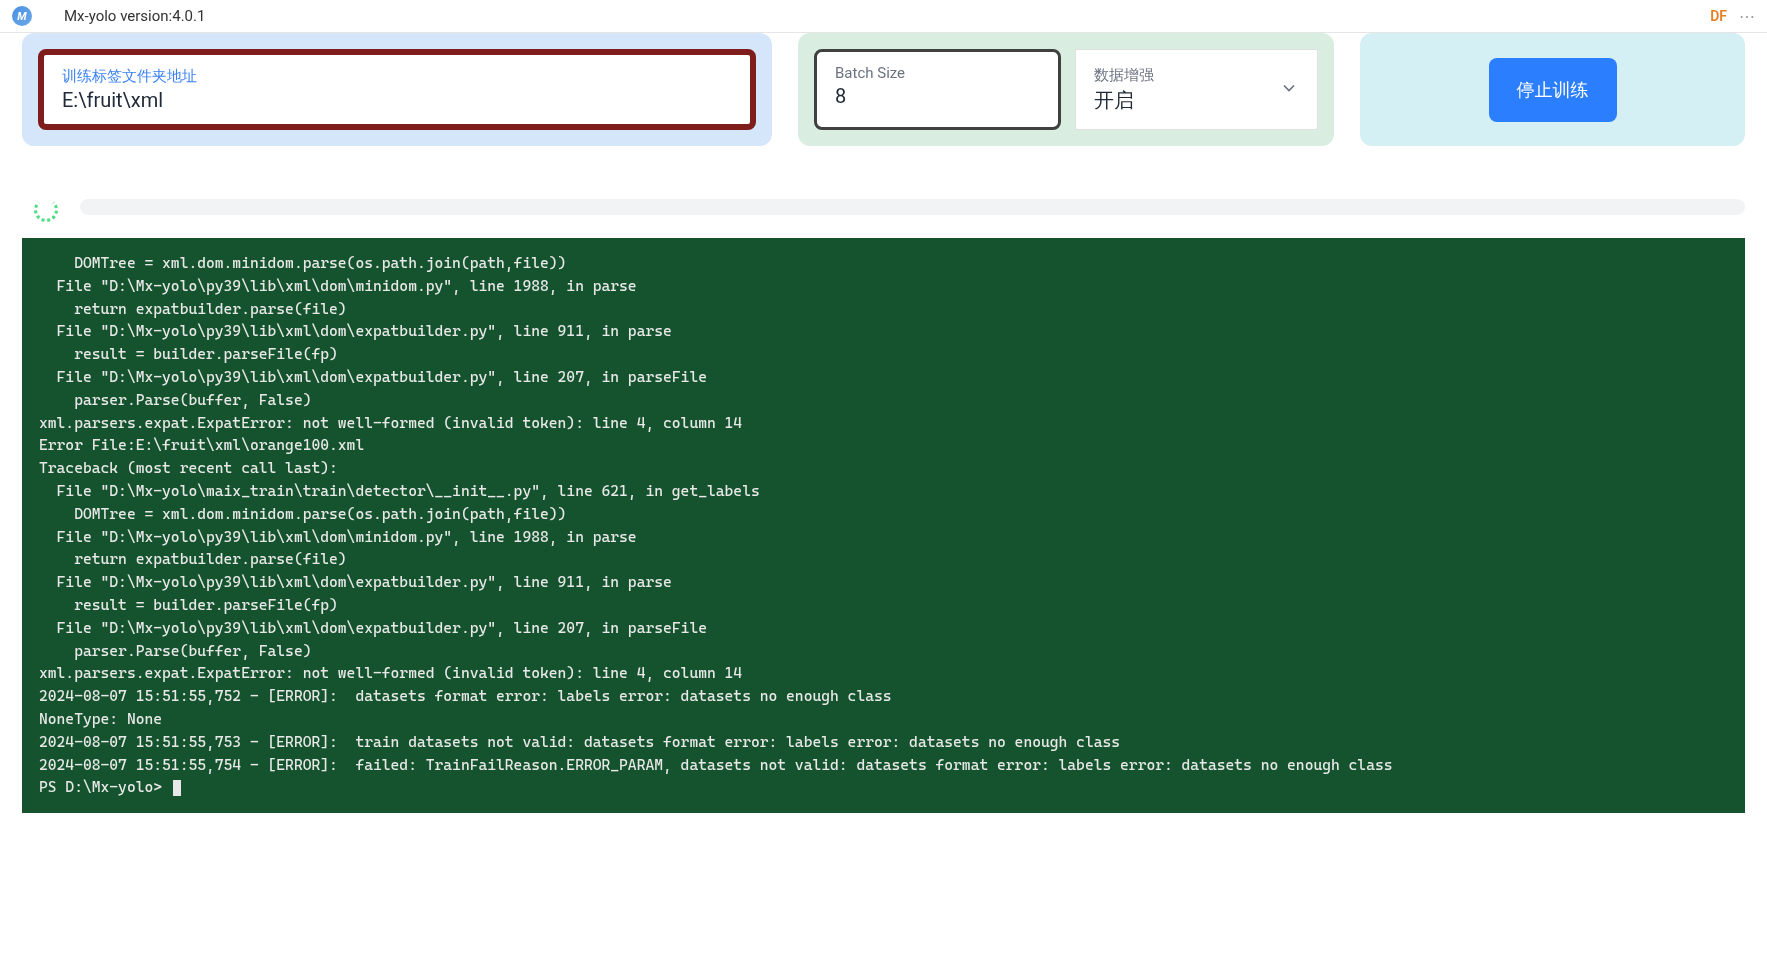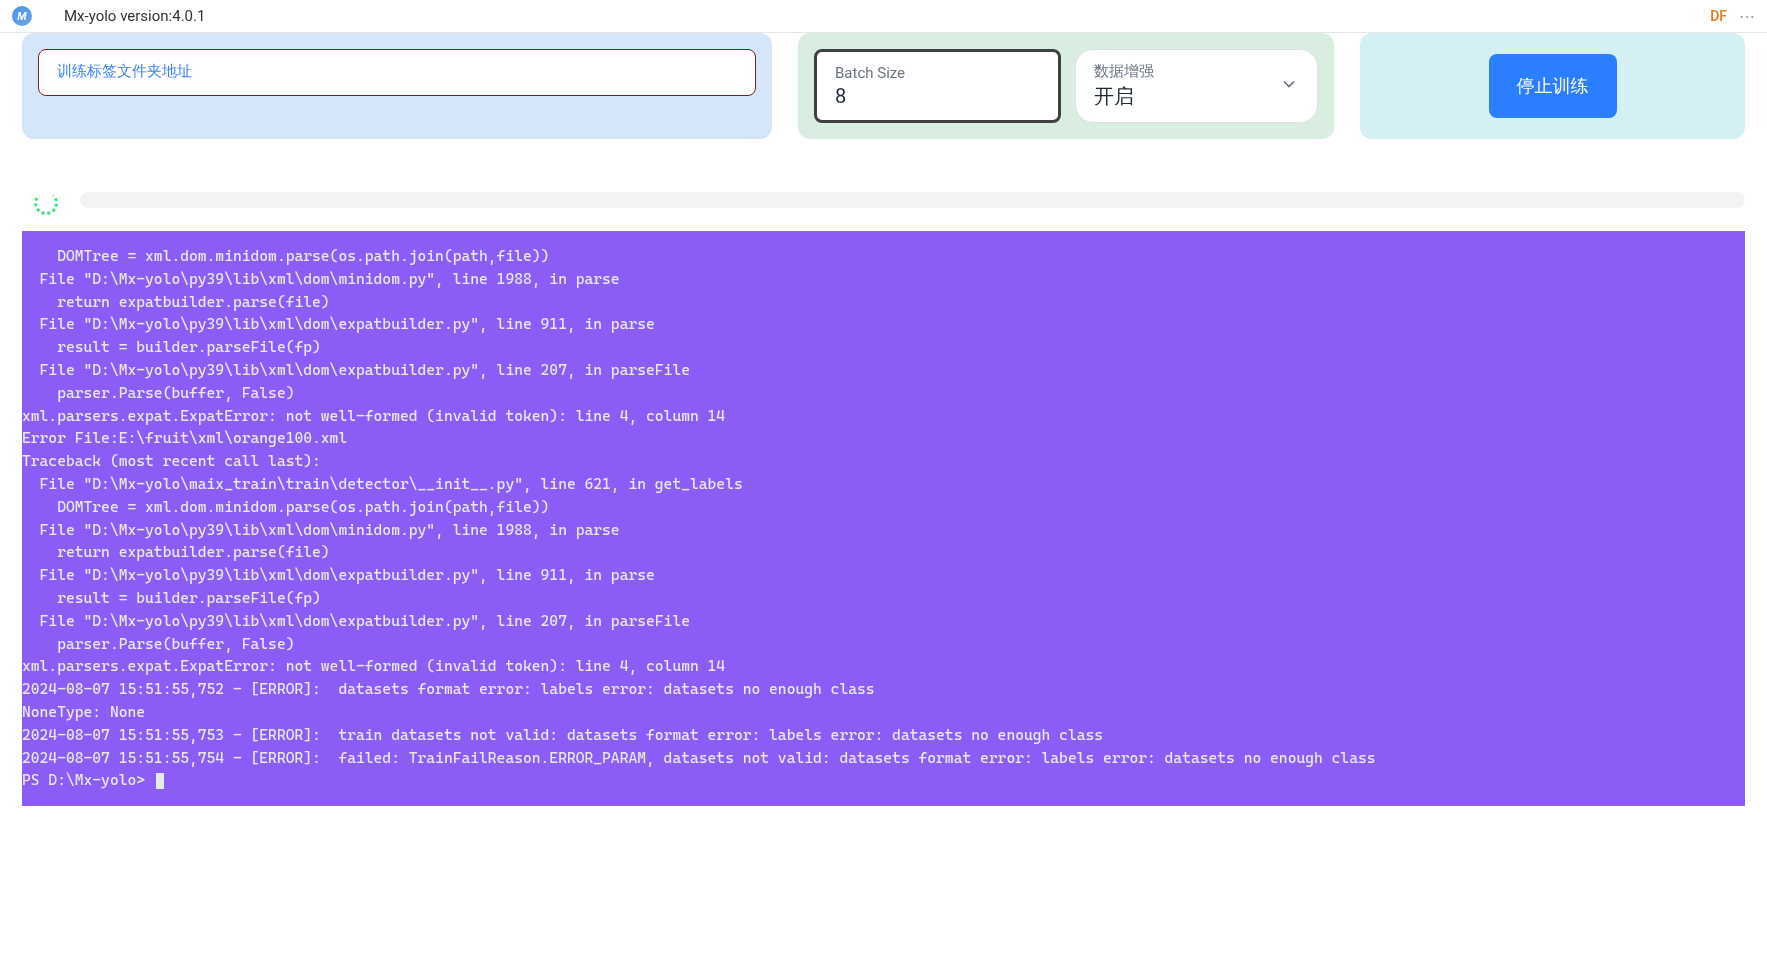--- a/index.html
+++ b/index.html
@@ -99,21 +99,21 @@
       flex: 1;
       display: flex;
       align-items: center;
       justify-content: center;
     }
     
     .input-box {
       background: #ffffff;
       border-radius: 8px;
       padding: 12px 18px;
-      border: 1px solid #7f1d1d;
+      border: 6px solid #7f1d1d;
     }
     
     .input-label {
       font-size: 15px;
       color: #3b82f6;
       margin-bottom: 2px;
     }
     
     .input-label-gray {
       font-size: 15px;
@@ -129,21 +129,21 @@
     .green-box {
       background: #ffffff;
       border-radius: 8px;
       padding: 12px 18px;
       border: 3px solid #404040;
       flex: 1;
     }
     
     .dropdown-box {
       background: #ffffff;
-      border-radius: 18px;
+      border-radius: 2px;
       padding: 12px 18px;
       border: 1px solid #e0e0e0;
       flex: 1;
       display: flex;
       justify-content: space-between;
       align-items: center;
     }
     
     .dropdown-content {
       flex: 1;
@@ -195,23 +195,23 @@
     }
     
     .progress-bar {
       flex: 1;
       height: 16px;
       background: #f1f3f5;
       border-radius: 8px;
     }
     
     .terminal {
-      background: #8b5cf6;
+      background: #14532d;
       color: #e8e8e8;
-      padding: 14px 0;
+      padding: 14px 17px;
       font-family: "Cascadia Mono", "Consolas", "Courier New", monospace;
       font-size: 15px;
       line-height: 1.52;
       border-radius: 0;
       white-space: pre;
       overflow-x: auto;
       font-weight: 500;
     }
     
     .terminal-line {
@@ -243,20 +243,21 @@
   </div>
 </div>
 
 <div class="main-content">
 
   <div class="panels-row">
 
     <div class="panel panel-blue">
       <div class="input-box">
         <div class="input-label">训练标签文件夹地址</div>
+        <div class="input-value">E:\fruit\xml</div>
       </div>
     </div>
 
     <div class="panel panel-green">
       <div class="green-box">
         <div class="input-label-gray">Batch Size</div>
         <div class="input-value">8</div>
       </div>
       <div class="dropdown-box">
         <div class="dropdown-content">

